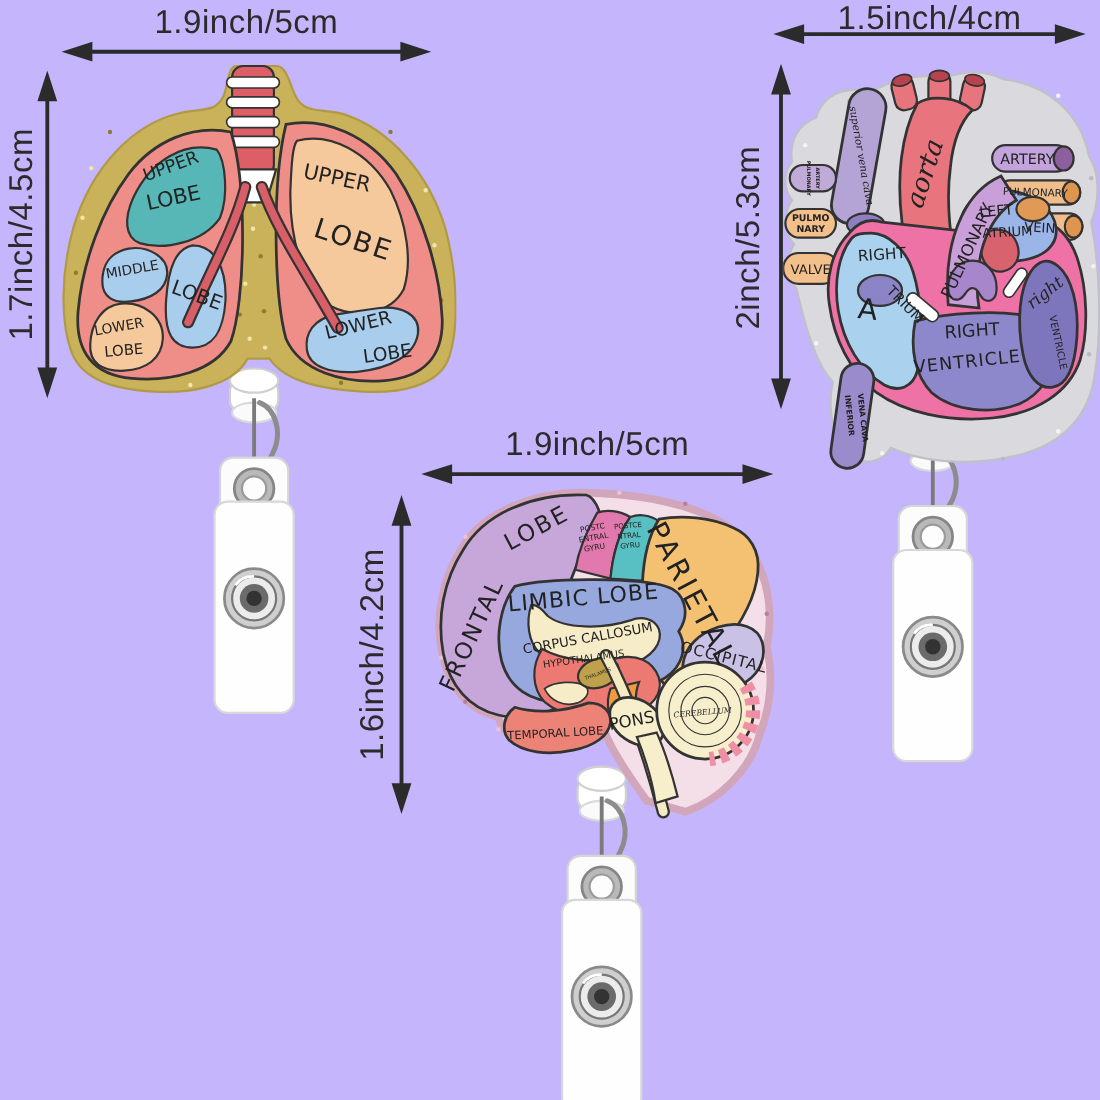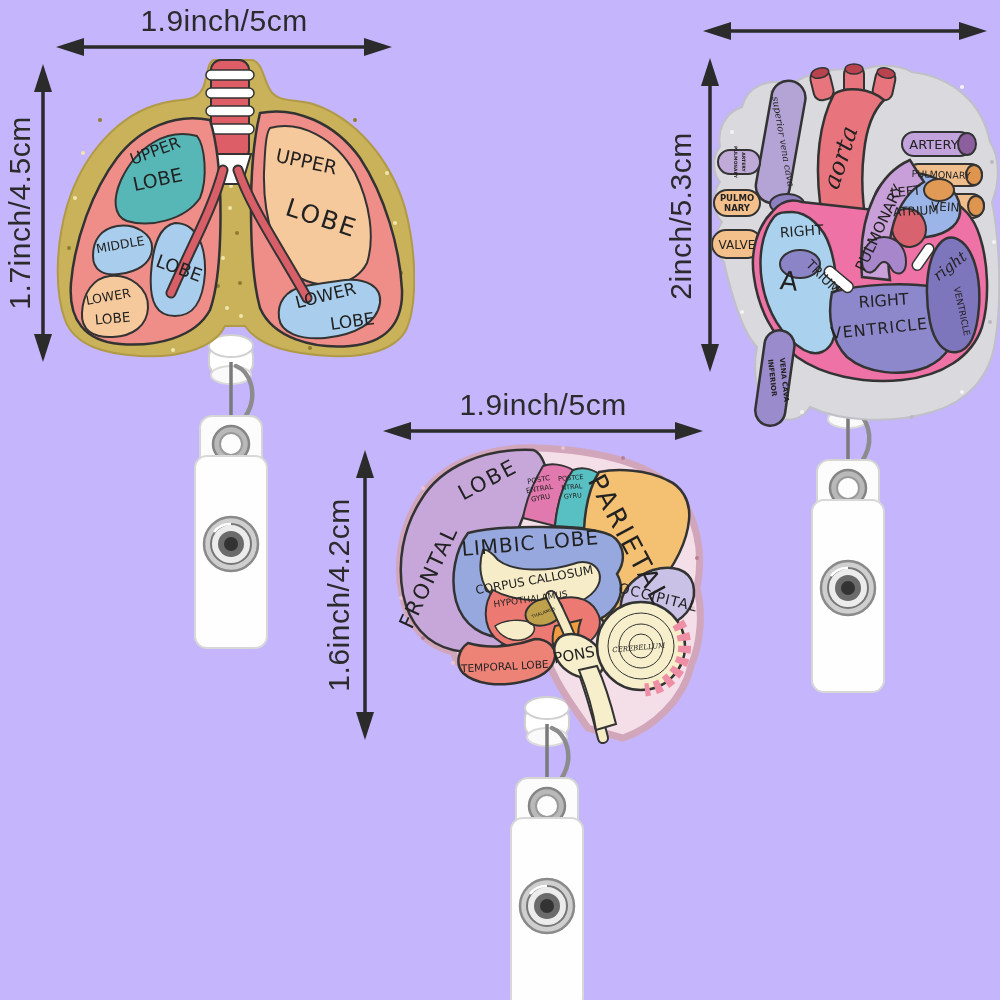--- a/index.html
+++ b/index.html
@@ -25,20 +25,21 @@
       <polygon points="336,11 308,2 308,20" fill="#2b2b2b"></polygon>
   </svg>
 
   <div class="abs dim vert" style="left:20px;top:213px;">1.7inch/4.5cm</div>
   <svg class="abs" style="left:32px;top:64px;" width="22" height="298">
     <line x1="11" y1="20" x2="11" y2="278" stroke="#2b2b2b" stroke-width="3.5"></line>
     <polygon points="11,0 2,28 20,28" fill="#2b2b2b"></polygon>
       <polygon points="11,298 2,270 20,270" fill="#2b2b2b"></polygon>
   </svg>
 
+  <div class="abs dim" style="left:703px;top:0px;width:284px;">1.5inch/4cm</div>
   <svg class="abs" style="left:703px;top:20px;" width="284" height="22">
     <line x1="20" y1="11" x2="264" y2="11" stroke="#2b2b2b" stroke-width="3.5"></line>
     <polygon points="0,11 28,2 28,20" fill="#2b2b2b"></polygon>
       <polygon points="284,11 256,2 256,20" fill="#2b2b2b"></polygon>
   </svg>
 
   <div class="abs dim vert" style="left:681px;top:216px;">2inch/5.3cm</div>
   <svg class="abs" style="left:699px;top:58px;" width="22" height="314">
     <line x1="11" y1="20" x2="11" y2="294" stroke="#2b2b2b" stroke-width="3.5"></line>
     <polygon points="11,0 2,28 20,28" fill="#2b2b2b"></polygon>

